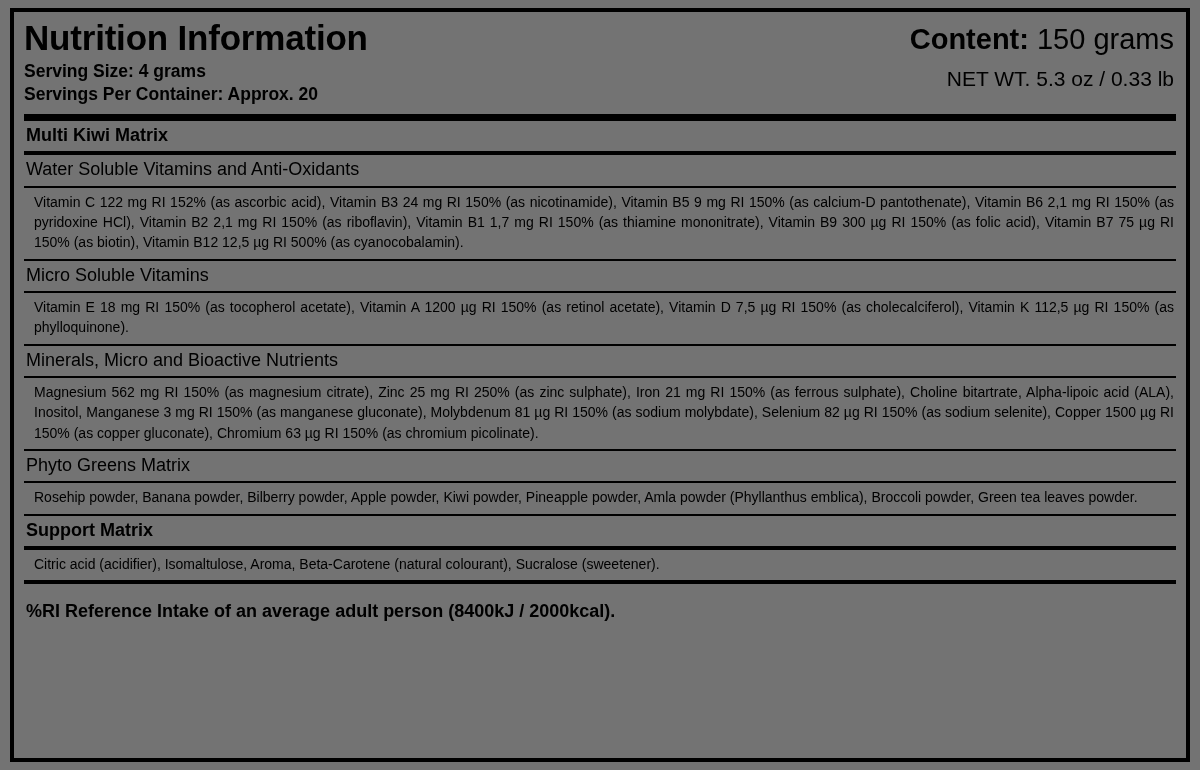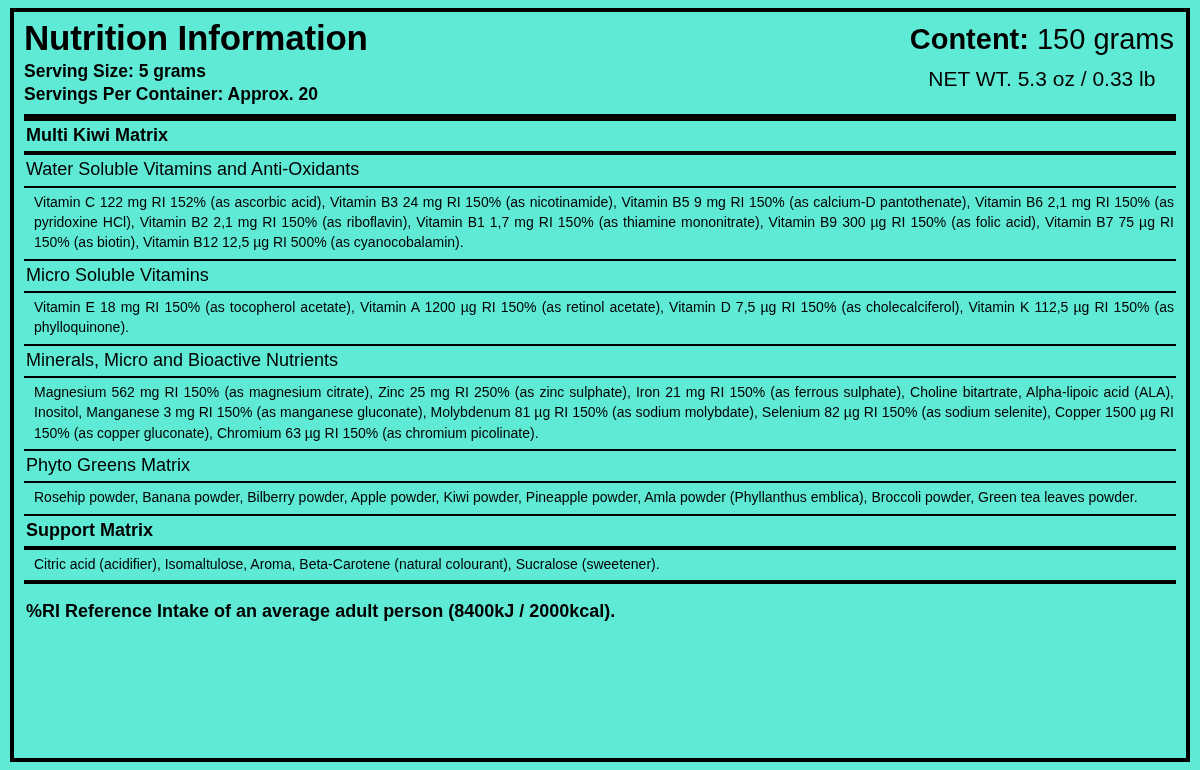--- a/index.html
+++ b/index.html
@@ -10,21 +10,21 @@
   body {
     font-family: "Liberation Sans", sans-serif;
     color: #000000;
     -webkit-font-smoothing: antialiased;
   }
   .page {
     width: 1200px;
     height: 770px;
     box-sizing: border-box;
     padding: 8px 10px;
-    background: #5eead4;
+    background: #737373;
   }
   .panel {
     box-sizing: border-box;
     width: 1180px;
     height: 754px;
     border: 4px solid #000000;
     padding: 6px 10px 0 10px;
     position: relative;
   }
   
@@ -42,21 +42,21 @@
     line-height: 1.05;
     letter-spacing: -0.2px;
     margin: 0 0 3px 0;
   }
   .serving-line {
     font-size: 17.5px;
     font-weight: bold;
     line-height: 1.35;
   }
   .header-right {
-    text-align: center;
+    text-align: right;
     padding-top: 6px;
     padding-right: 2px;
   }
   .content-line {
     font-size: 29px;
     line-height: 1.1;
     white-space: nowrap;
   }
   .content-line .label {
     font-weight: bold;
@@ -111,21 +111,21 @@
 </style>
 </head>
 <body>
 
 <div class="page">
   <div class="panel">
 
     <div class="header">
       <div class="header-left">
         <div class="title">Nutrition Information</div>
-        <div class="serving-line">Serving Size: 5 grams</div>
+        <div class="serving-line">Serving Size: 4 grams</div>
         <div class="serving-line">Servings Per Container: Approx. 20</div>
       </div>
       <div class="header-right">
         <div class="content-line">
           <span class="label">Content:</span>
           <span>150 grams</span>
         </div>
         <div class="netwt-line">NET WT. 5.3 oz / 0.33 lb</div>
       </div>
     </div>

